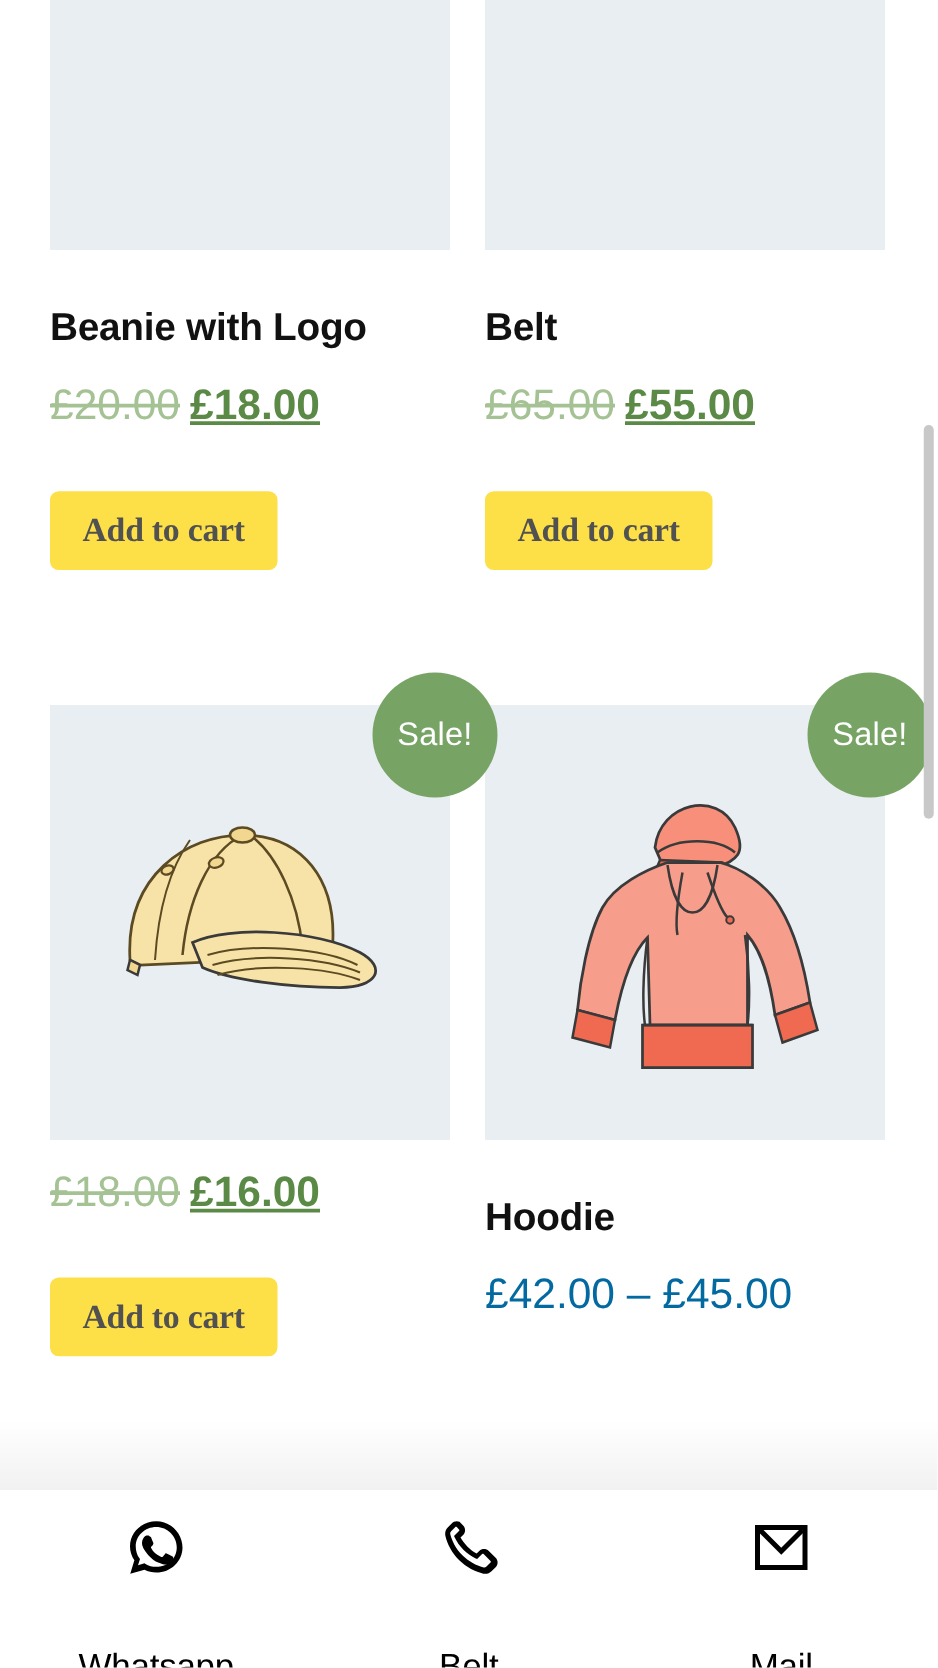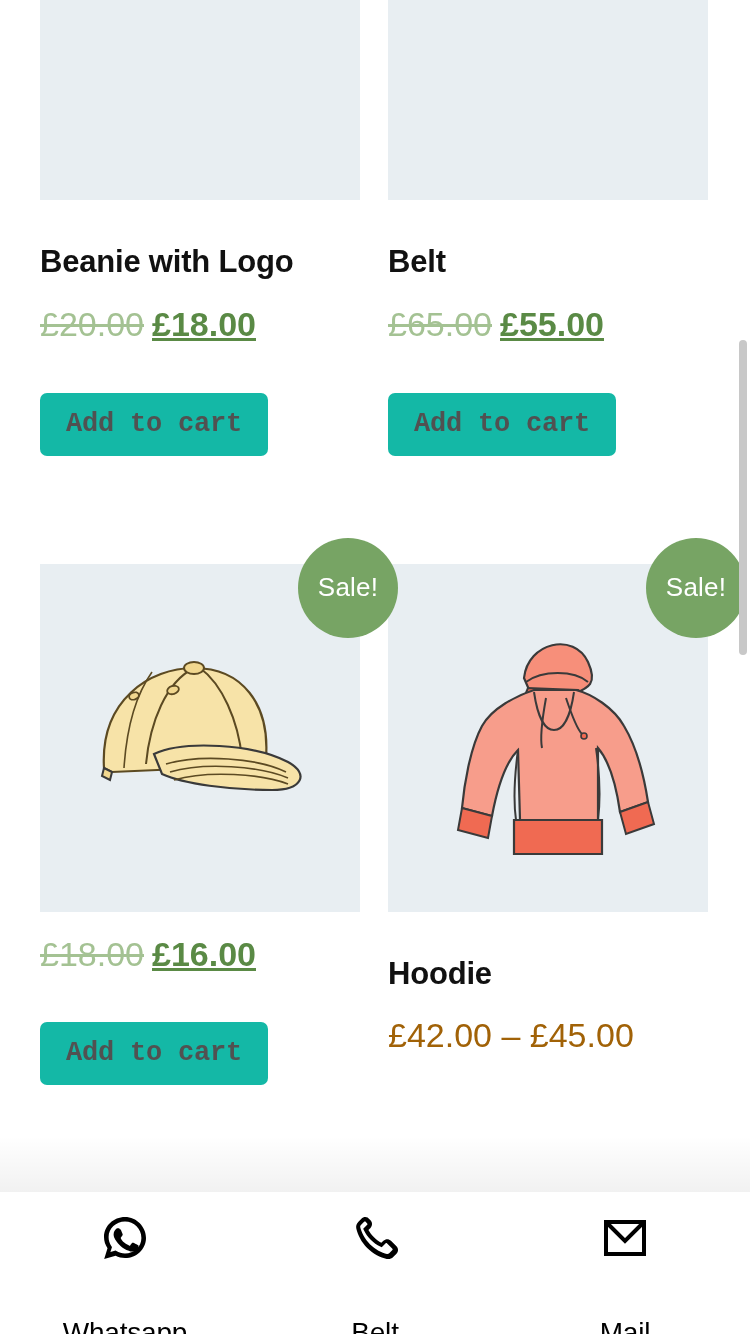--- a/index.html
+++ b/index.html
@@ -93,33 +93,33 @@
     margin-right: 8px;
   }
 
   .product-price ins {
     color: #5a8a45;
     font-weight: 700;
     text-decoration: underline;
   }
 
   .product-price .range {
-    color: #a16207;
+    color: #0369a1;
     font-weight: 400;
   }
 
   .btn-add {
     display: inline-block;
     margin-top: 48px;
     padding: 16px 26px;
-    background: #14b8a6;
+    background: #fde047;
     color: #515151;
     border: none;
     border-radius: 7px;
-    font-family: Liberation Mono, monospace;
+    font-family: Liberation Serif, serif;
     font-size: 27px;
     font-weight: 700;
     line-height: 1.15;
     cursor: pointer;
     letter-spacing: -0.2px;
   }
 
   .row-gap { height: 100px; grid-column: 1 / -1; }
 
   

